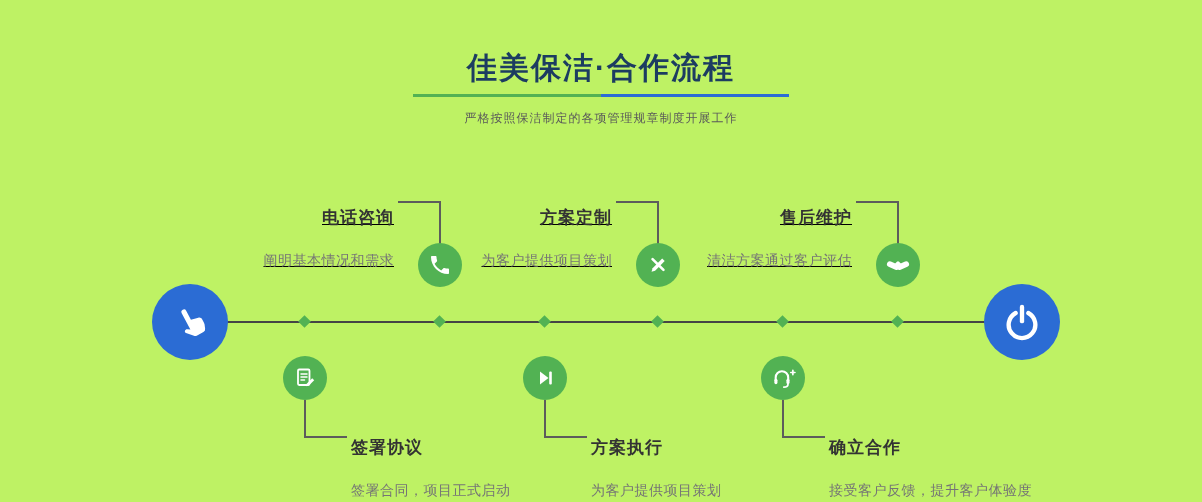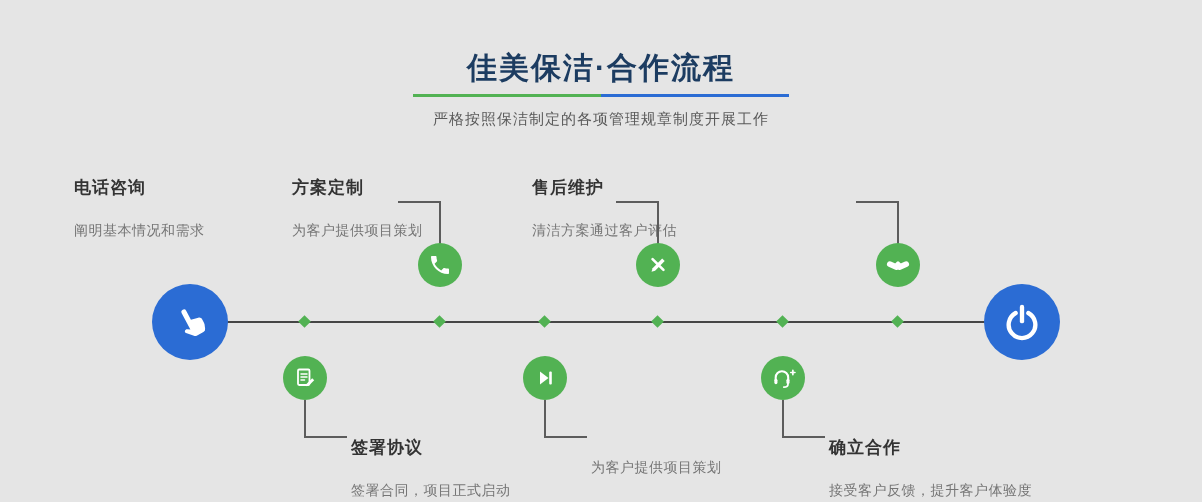--- a/index.html
+++ b/index.html
@@ -1,27 +1,27 @@
 <!DOCTYPE html>
 <html><head>
 <meta charset="utf-8">
 <style>
   * { margin:0; padding:0; box-sizing:border-box; }
   body { background:#ffffff; font-family:"Liberation Sans","DejaVu Sans",sans-serif; }
-  .canvas { position:relative; width:1202px; height:502px; background:#e5e5e5; overflow:hidden; margin:0 auto; }
+  .canvas { position:relative; width:1202px; height:502px; background:#bef264; overflow:hidden; margin:0 auto; }
 
   
   .title { position:absolute; top:48px; left:0; width:100%; text-align:center;
            font-size:30px; font-weight:bold; color:#1c3c61; letter-spacing:2px; }
   .title-underline { position:absolute; top:94px; left:413px; width:376px; height:3px; font-size:0; }
   .title-underline .seg { display:inline-block; height:3px; width:50%; }
   .seg-green { background:#52b253; }
   .seg-blue  { background:#2b6cd4; }
   .subtitle { position:absolute; top:110px; left:0; width:100%; text-align:center;
-              font-size:15px; color:#5a5a5a; letter-spacing:1px; }
+              font-size:12px; color:#5a5a5a; letter-spacing:1px; }
 
   
   .main-line { position:absolute; top:321px; left:190px; width:832px; height:2px; background:#454545; z-index:1; }
   .node { position:absolute; top:284px; width:76px; height:76px; border-radius:50%;
           background:#2b6cd4; display:flex; align-items:center; justify-content:center; z-index:3; }
   .node-start { left:152px; }
   .node-end   { left:984px; }
   .diamond { position:absolute; top:317px; width:9px; height:9px; background:#52b253;
              transform:rotate(45deg); z-index:2; }
 
@@ -33,21 +33,21 @@
   .step.bottom .circle { left:calc(var(--cx) - 22px); top:356px; }
 
   .vline { position:absolute; width:2px; background:#5c5c5c; z-index:1; }
   .hline { position:absolute; height:2px; background:#5c5c5c; z-index:1; }
   .step.top .vline    { left:calc(var(--cx) - 1px); top:201px; height:44px; }
   .step.top .hline    { left:calc(var(--cx) - 42px); top:201px; width:42px; }
   .step.bottom .vline { left:calc(var(--cx) - 1px); top:400px; height:38px; }
   .step.bottom .hline { left:var(--cx); top:436px; width:42px; }
 
   .step-text { position:absolute; width:320px; }
-  .step.top .step-text    { right:calc(1248px - var(--cx)); top:176px; text-align:left; }
+  .step.top .step-text    { right:calc(1248px - var(--cx)); top:206px; text-align:right;text-decoration:underline; }
   .step.bottom .step-text { left:calc(var(--cx) + 46px); top:436px; text-align:left; }
   .step-title { font-size:17px; font-weight:bold; color:#333333; letter-spacing:1px; }
   .step-desc  { font-size:14px; color:#757575; margin-top:23px; letter-spacing:0.5px; }
 
   .icon-svg { display:block; }
 </style>
 </head>
 <body>
 
 <div class="canvas">
@@ -162,20 +162,21 @@
     <div class="hline"></div>
     <div class="circle">
       <span>
         <svg class="icon-svg" viewBox="0 0 24 24" width="24" height="24">
           <path d="M7 5.5l8.5 6.5L7 18.5z" fill="#ffffff"></path>
           <rect x="16.2" y="5.5" width="2.6" height="13" rx="1" fill="#ffffff"></rect>
         </svg>
       </span>
     </div>
     <div class="step-text">
+      <div class="step-title">方案执行</div>
       <div class="step-desc">为客户提供项目策划</div>
     </div>
   </div>
 
   <div class="step bottom" style="--cx:783px;">
     <div class="vline"></div>
     <div class="hline"></div>
     <div class="circle">
       <span>
         <svg class="icon-svg" viewBox="0 0 24 24" width="25" height="25">

